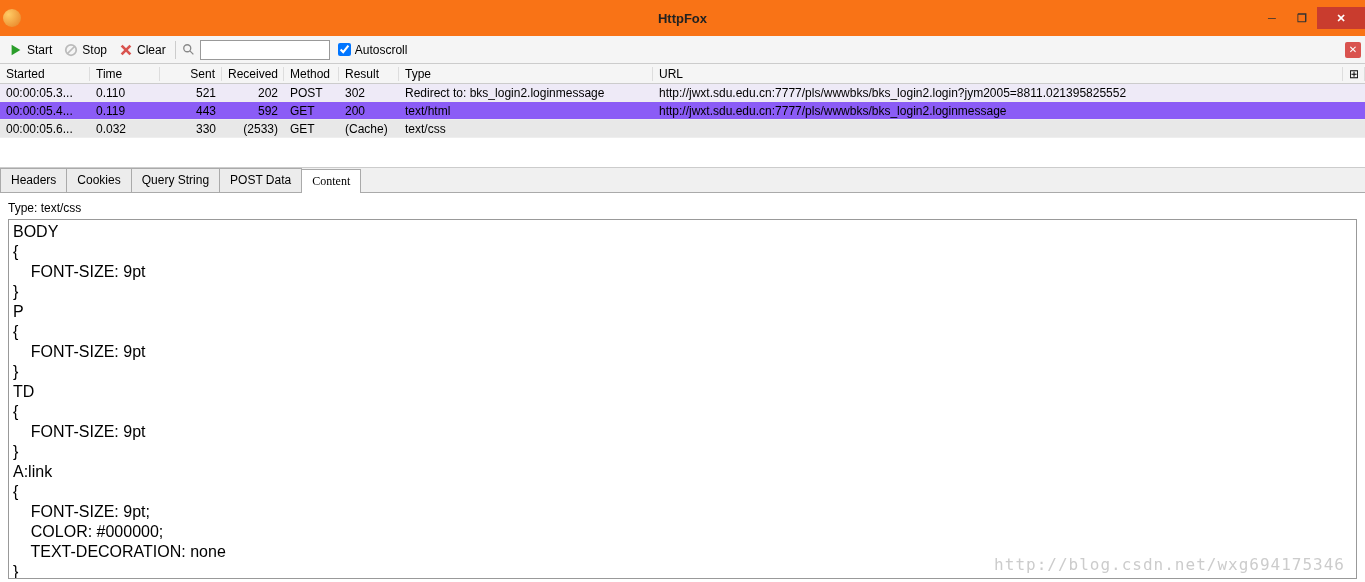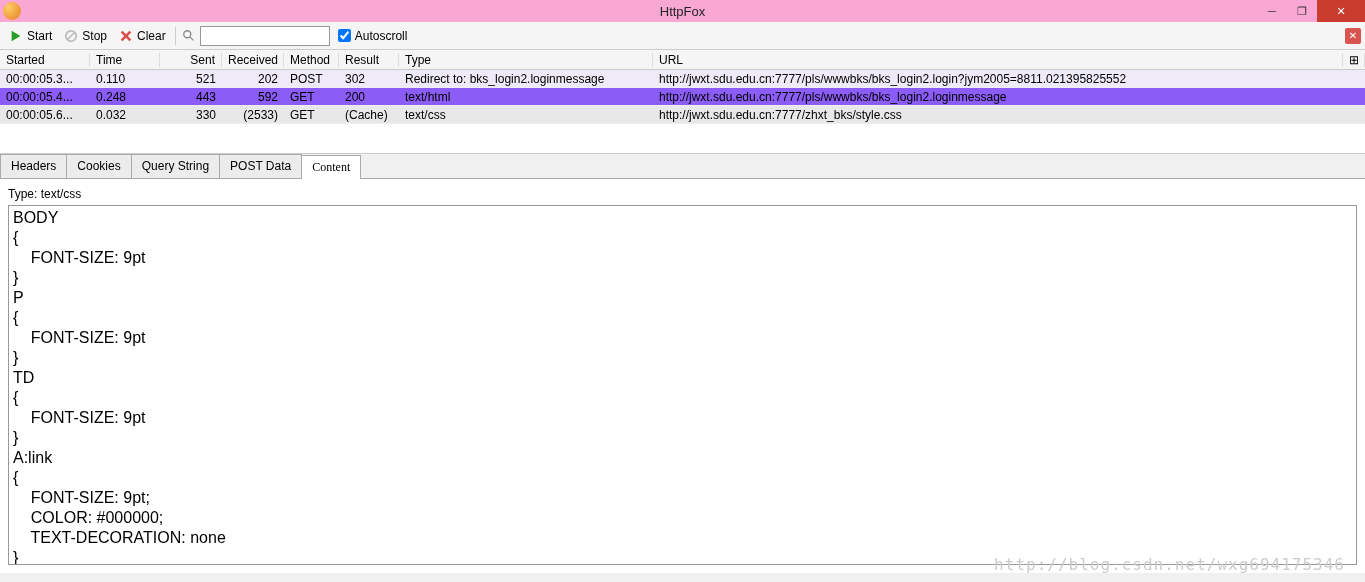--- a/index.html
+++ b/index.html
@@ -1,18 +1,18 @@
 <!DOCTYPE html>
 <html><head>
   <meta charset="utf-8">
   <style>
     * { margin: 0; padding: 0; box-sizing: border-box; }
     body { font-family: "Segoe UI", Tahoma, sans-serif; font-size: 12px; background: #f0f0f0; overflow: hidden; width: 1365px; height: 582px; }
     
-    .titlebar { background: #f9a8d4; height: 22px; display: flex; align-items: center; position: relative; }
+    .titlebar { background: #f97316; height: 36px; display: flex; align-items: center; position: relative; font-weight: bold; }
     .titlebar-icon { width: 18px; height: 18px; margin-left: 3px; border-radius: 50%; background: radial-gradient(circle at 30% 30%, #ffcc66, #e67e22); display: flex; align-items: center; justify-content: center; }
     .titlebar-title { position: absolute; left: 50%; transform: translateX(-50%); color: #222; font-size: 13px; }
     .titlebar-controls { position: absolute; right: 0; display: flex; }
     .titlebar-btn { width: 30px; height: 22px; display: flex; align-items: center; justify-content: center; color: #333; font-size: 11px; }
     .titlebar-btn.close { background: #c93c2e; color: #fff; width: 48px; }
     
     .toolbar { background: #f5f5f5; height: 28px; display: flex; align-items: center; padding: 0 4px; border-bottom: 1px solid #ccc; gap: 2px; }
     .toolbar-btn { display: flex; align-items: flex-end; gap: 4px; padding: 2px 5px; cursor: pointer; }
     .toolbar-btn .icon-svg { width: 14px; height: 14px; }
     .toolbar-sep { width: 1px; height: 18px; background: #ccc; margin: 0 2px; }
@@ -120,38 +120,37 @@
     <div class="col-sent">521</div>
     <div class="col-received">202</div>
     <div class="col-method">POST</div>
     <div class="col-result">302</div>
     <div class="col-type">Redirect to: bks_login2.loginmessage</div>
     <div class="col-url">http://jwxt.sdu.edu.cn:7777/pls/wwwbks/bks_login2.login?jym2005=8811.021395825552</div>
     <div class="col-icon"></div>
   </div>
   <div class="grid-row row-1">
     <div class="col-started">00:00:05.4...</div>
-    <div class="col-time">0.248</div>
+    <div class="col-time">0.119</div>
     <div class="col-sent">443</div>
     <div class="col-received">592</div>
     <div class="col-method">GET</div>
     <div class="col-result">200</div>
     <div class="col-type">text/html</div>
     <div class="col-url">http://jwxt.sdu.edu.cn:7777/pls/wwwbks/bks_login2.loginmessage</div>
     <div class="col-icon"></div>
   </div>
   <div class="grid-row row-2">
     <div class="col-started">00:00:05.6...</div>
     <div class="col-time">0.032</div>
     <div class="col-sent">330</div>
     <div class="col-received">(2533)</div>
     <div class="col-method">GET</div>
     <div class="col-result">(Cache)</div>
     <div class="col-type">text/css</div>
-    <div class="col-url">http://jwxt.sdu.edu.cn:7777/zhxt_bks/style.css</div>
     <div class="col-icon"></div>
   </div>
 </div>
 
 <div class="spacer"></div>
 
 <div class="tabs">
   <div class="tab">Headers</div>
   <div class="tab">Cookies</div>
   <div class="tab">Query String</div>

